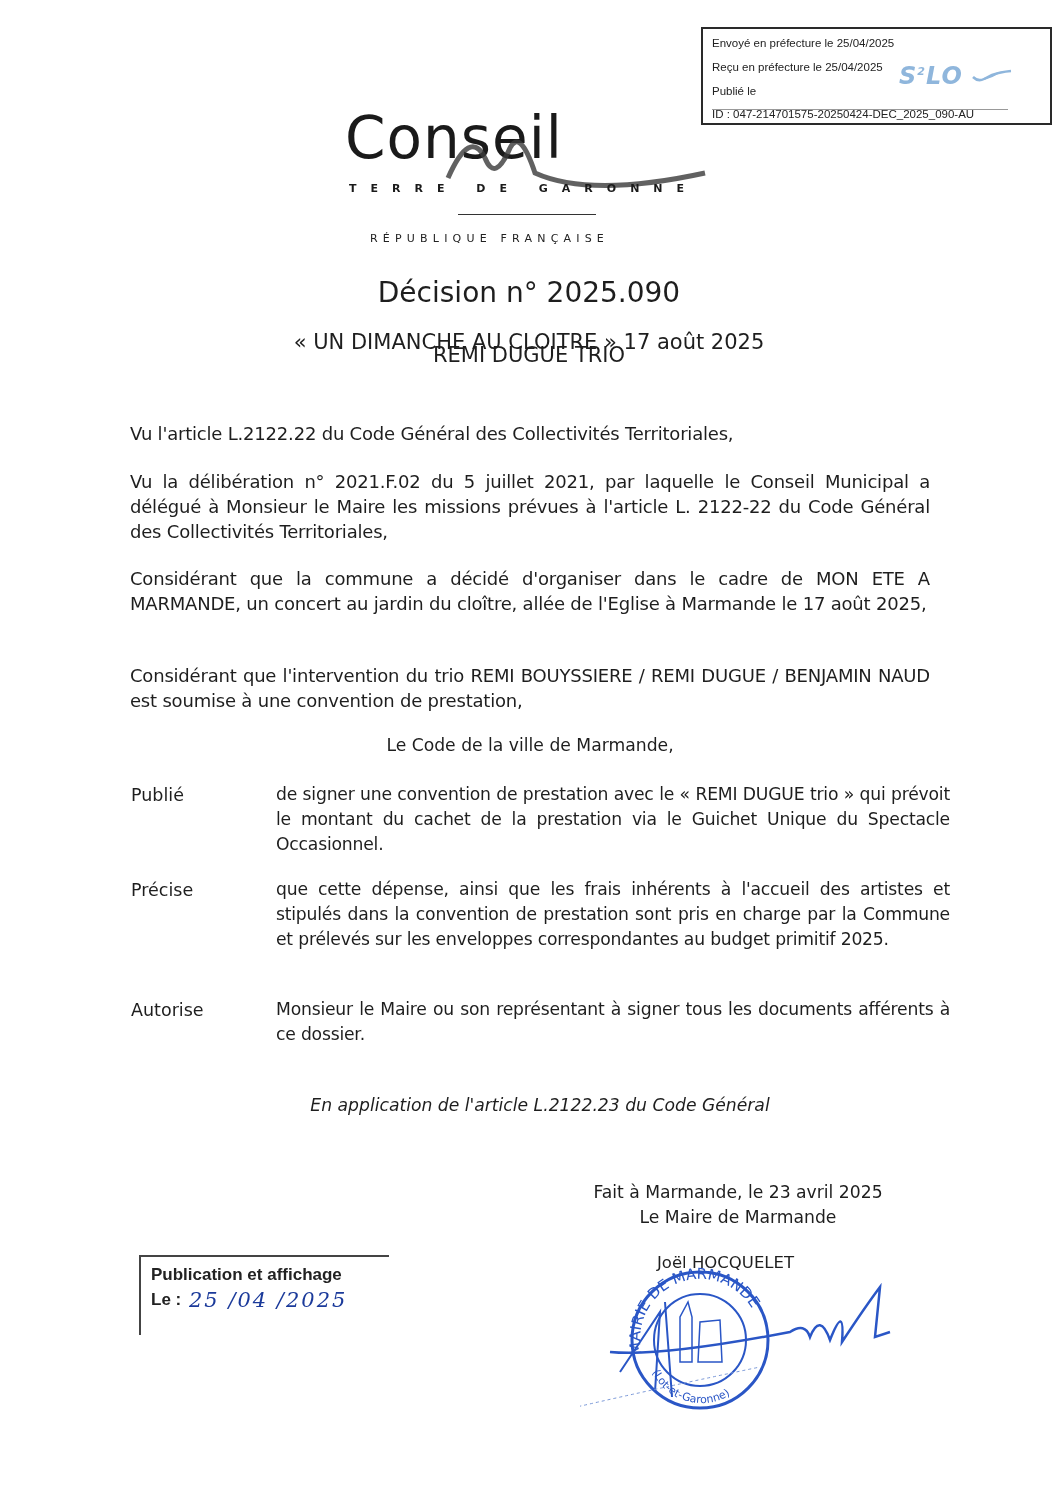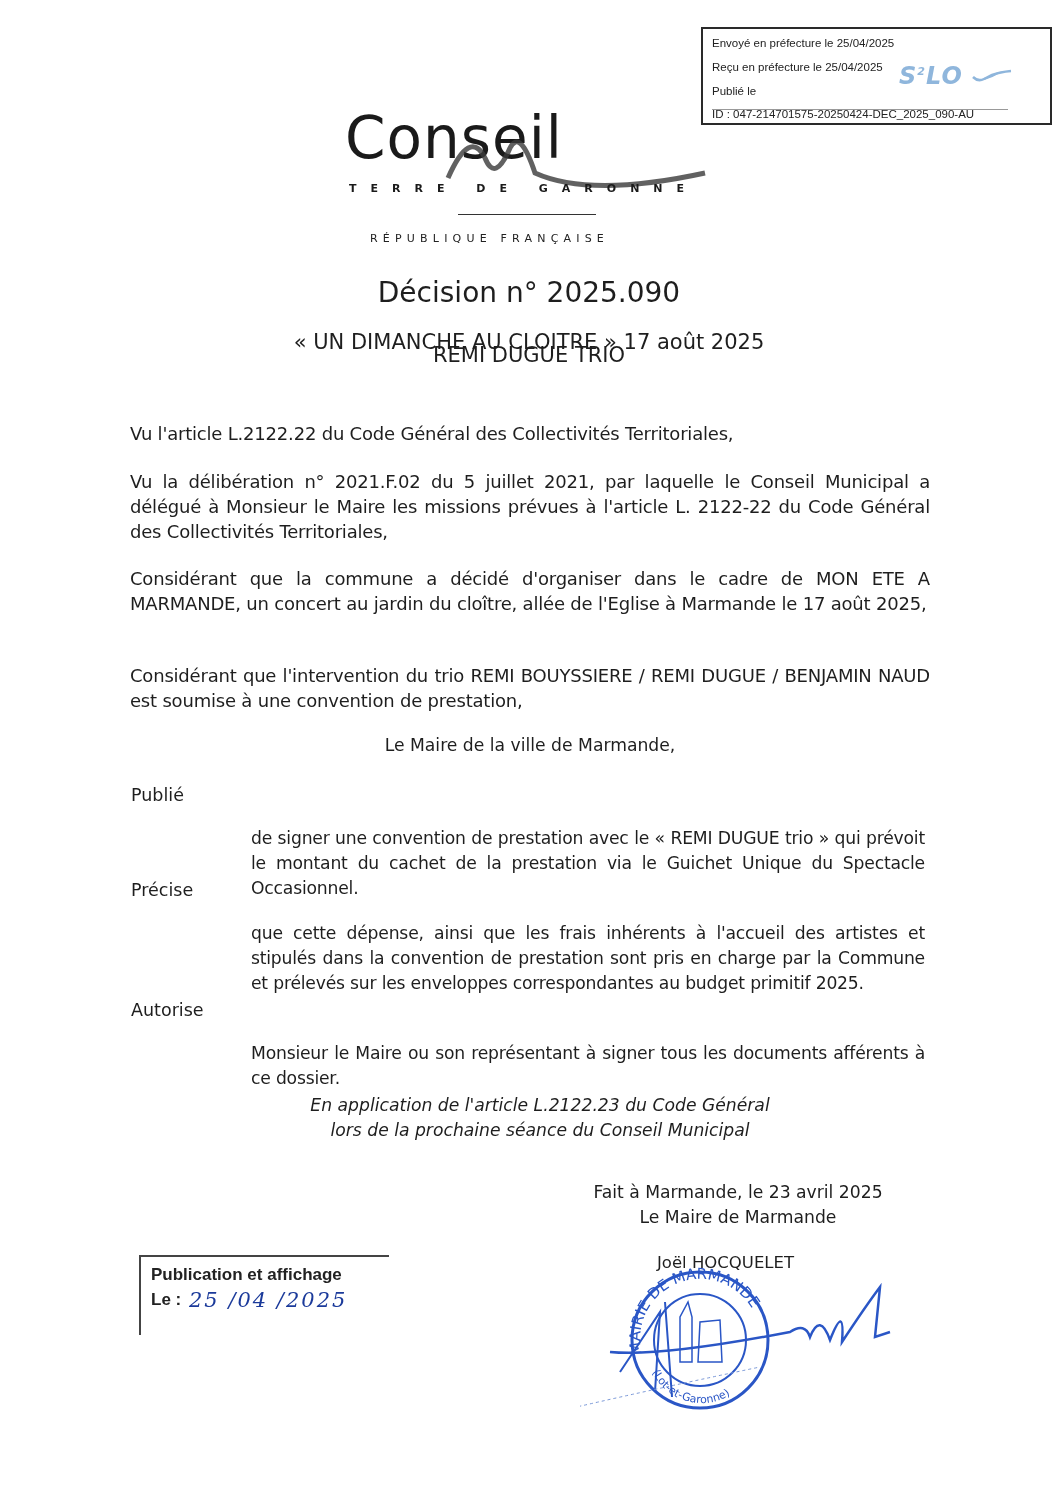--- a/index.html
+++ b/index.html
@@ -29,22 +29,22 @@
   .title { left: 0; width: 1058px; text-align: center; color: #1e1e1e; }
   .t1 { top: 276px; font-size: 28px; }
   .t2 { top: 330px; font-size: 21px; }
   .t3 { top: 343px; font-size: 21px; }
 
   
   .para { left: 130px; width: 800px; font-size: 18px; line-height: 25px; text-align: justify;
           text-align-last: left; color: #1e1e1e; letter-spacing: -0.2px; }
   .center { left: 130px; width: 800px; text-align: center; font-size: 17.2px; }
   .label { left: 131px; font-size: 17.5px; color: #1e1e1e; }
-  .arttext { left: 251px; width: 674px; font-size: 17.2px; line-height: 25px; text-align: justify;
-             text-align-last: left; color: #1e1e1e; letter-spacing: -0.2px; margin-top: 44px; }
+  .arttext { left: 276px; width: 674px; font-size: 17.2px; line-height: 25px; text-align: justify;
+             text-align-last: left; color: #1e1e1e; letter-spacing: -0.2px; }
 
   .note { left: 150px; width: 780px; text-align: center; font-style: italic; font-size: 17.2px; line-height: 25px; }
   .sign { left: 540px; width: 400px; text-align: center; font-size: 17.2px; line-height: 25px; }
 
   
   .pub-box { left: 139px; top: 1255px; width: 250px; height: 80px; border-left: 2px solid #444;
              border-top: 2px solid #444; box-sizing: border-box; }
   .pub-title { position: absolute; left: 10px; top: 8px; font-family: "Liberation Sans", sans-serif;
                font-weight: bold; font-size: 17px; color: #222; }
   .pub-le { position: absolute; left: 10px; top: 33px; font-family: "Liberation Sans", sans-serif;
@@ -85,34 +85,33 @@
 
 <div class="abs title t1">Décision n° 2025.090</div>
 <div class="abs title t2">« UN DIMANCHE AU CLOITRE » 17 août 2025</div>
 <div class="abs title t3">REMI DUGUE TRIO</div>
 
 <div class="abs para" style="top:421px">Vu l'article L.2122.22 du Code Général des Collectivités Territoriales,</div>
 <div class="abs para" style="top:469px">Vu la délibération n° 2021.F.02 du 5 juillet 2021, par laquelle le Conseil Municipal a délégué à Monsieur le Maire les missions prévues à l'article L. 2122-22 du Code Général des Collectivités Territoriales,</div>
 <div class="abs para" style="top:566px">Considérant que la commune a décidé d'organiser dans le cadre de MON ETE A MARMANDE, un concert au jardin du cloître, allée de l'Eglise à Marmande le 17 août 2025,</div>
 <div class="abs para" style="top:663px">Considérant que l'intervention du trio REMI BOUYSSIERE / REMI DUGUE / BENJAMIN NAUD est soumise à une convention de prestation,</div>
 
-<div class="abs center" style="top:735px">Le Maire de la ville de Marmande,</div>
+<div class="abs center" style="top:735px">Le Code de la ville de Marmande,</div>
 
 <div class="abs label" style="top:785px">Publié</div>
 <div class="abs arttext" style="top:782px">de signer une convention de prestation avec le « REMI DUGUE trio » qui prévoit le montant du cachet de la prestation via le Guichet Unique du Spectacle Occasionnel.</div>
 
 <div class="abs label" style="top:880px">Précise</div>
 <div class="abs arttext" style="top:877px">que cette dépense, ainsi que les frais inhérents à l'accueil des artistes et stipulés dans la convention de prestation sont pris en charge par la Commune et prélevés sur les enveloppes correspondantes au budget primitif 2025.</div>
 
 <div class="abs label" style="top:1000px">Autorise</div>
 <div class="abs arttext" style="top:997px">Monsieur le Maire ou son représentant à signer tous les documents afférents à ce dossier.</div>
 
 <div class="abs note" style="top:1093px">
   <div>En application de l'article L.2122.23 du Code Général</div>
-  <div>lors de la prochaine séance du Conseil Municipal</div>
 </div>
 
 <div class="abs sign" style="top:1180px; left:538px;">
   <div>Fait à Marmande, le 23 avril 2025</div>
   <div>Le Maire de Marmande</div>
 </div>
 <div class="abs mayor-name">Joël HOCQUELET</div>
 
 <svg class="abs seal" viewBox="0 0 320 180">
   <circle cx="120" cy="78" r="68" stroke="#2a56c6" stroke-width="3" fill="none"></circle>

